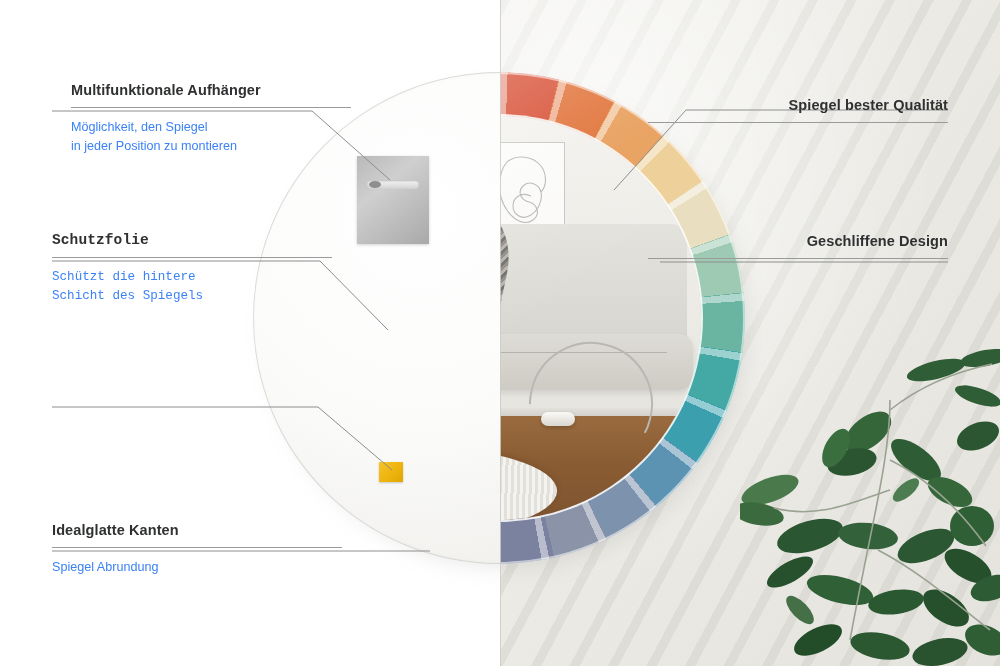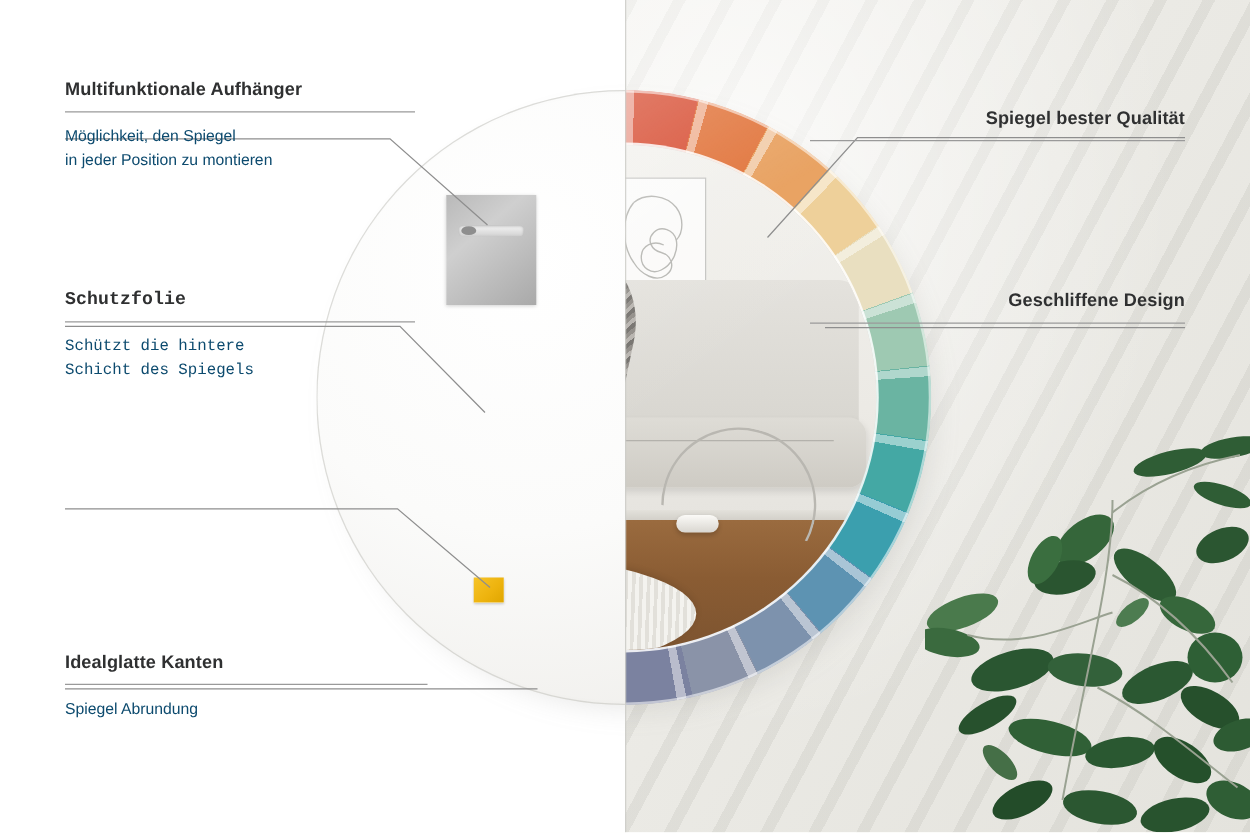--- a/index.html
+++ b/index.html
@@ -183,21 +183,21 @@
     box-shadow:0 1px 2px rgba(0,0,0,.2);
   }
 
   
   .callout{position:absolute;}
   .callout .ttl{
     font-size:14.5px;font-weight:bold;color:#2f3031;letter-spacing:.1px;white-space:nowrap;
   }
   .callout .rule{height:1px;background:#9a9a9a;margin:9px 0 10px 0;}
   .callout .body{
-    font-size:12.6px;line-height:1.48;color:#0c4a6e;white-space:pre-line;
+    font-size:12.6px;line-height:1.48;color:#3b82f6;white-space:pre-line;
   }
   .left-callout{left:52px;text-align:left;}
   .right-callout{right:52px;text-align:right;}
 
   
   #leaders{position:absolute;left:0;top:0;width:1000px;height:666px;pointer-events:none;}
 </style>
 </head>
 <body>
 
@@ -301,42 +301,42 @@
     <g stroke="#8e8e8e" stroke-width="1" fill="none">
       <path d="M52 111 L312 111 L390 180"></path>
       <path d="M52 261 L320 261 L388 330"></path>
       <path d="M52 407 L318 407 L392 470"></path>
       <path d="M52 551 L430 551"></path>
       <path d="M948 110 L686 110 L614 190"></path>
       <path d="M948 262 L660 262"></path>
     </g>
   </svg>
 
-  <div class="callout left-callout" style="top:64px;width:280px;">
+  <div class="callout left-callout" style="top:82px;width:280px;margin-left:19px;">
     <div class="ttl">Multifunktionale Aufhänger</div>
     <div class="rule"></div>
     <div class="body">Möglichkeit, den Spiegel
 in jeder Position zu montieren</div>
   </div>
 
   <div class="callout left-callout" style="top:232px;width:280px;font-family:Liberation Mono, monospace;">
     <div class="ttl">Schutzfolie</div>
     <div class="rule"></div>
     <div class="body">Schützt die hintere
 Schicht des Spiegels</div>
   </div>
 
 
   <div class="callout left-callout" style="top:522px;width:290px;">
     <div class="ttl">Idealglatte Kanten</div>
     <div class="rule"></div>
     <div class="body">Spiegel Abrundung</div>
   </div>
 
-  <div class="callout right-callout" style="top:87px;width:300px;">
+  <div class="callout right-callout" style="top:97px;width:300px;">
     <div class="ttl">Spiegel bester Qualität</div>
     <div class="rule"></div>
   </div>
 
   <div class="callout right-callout" style="top:233px;width:300px;">
     <div class="ttl">Geschliffene Design</div>
     <div class="rule"></div>
   </div>
 
 </div>

